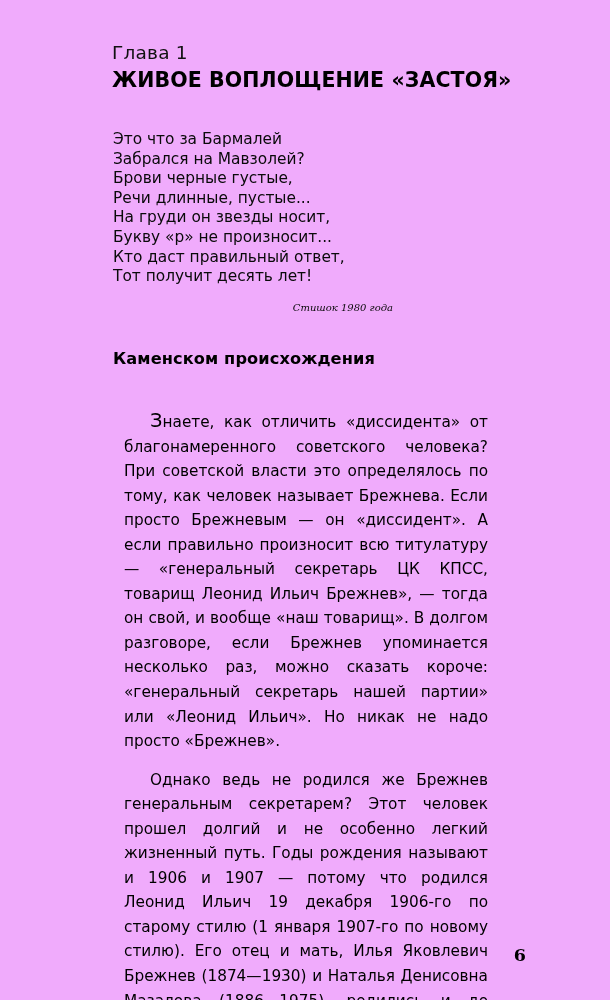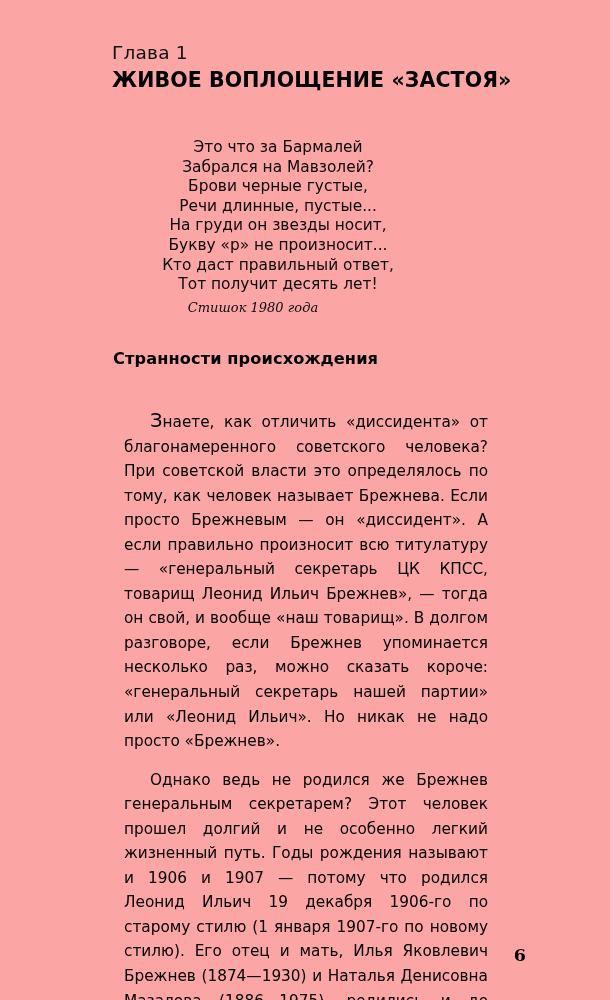--- a/index.html
+++ b/index.html
@@ -17,21 +17,21 @@
     color: #000000;
     -webkit-font-smoothing: antialiased;
   }
 
   .page {
     position: absolute;
     left: 0;
     top: 0;
     width: 610px;
     height: 1000px;
-    background: #fca5a5;
+    background: #f0abfc;
   }
 
   
   .chapter-head {
     position: absolute;
     left: 112px;
     top: 41px;
     width: 390px;
   }
   .chapter-label {
@@ -51,42 +51,41 @@
     margin-top: 2px;
     color: #000000;
     white-space: nowrap;
     text-align: center;
   }
 
   
   .poem {
     position: absolute;
     left: 113px;
-    top: 138px;
+    top: 130px;
     width: 330px;
-    text-align: center;
   }
   .poem-line {
     font-family: "DejaVu Sans", sans-serif;
     font-size: 15.4px;
     font-weight: 400;
     line-height: 19.6px;
     color: #0a0a0a;
     white-space: nowrap;
   }
   .poem-source {
     position: absolute;
     left: 113px;
     top: 298px;
     width: 280px;
-    text-align: center;
+    text-align: right;
     font-family: "DejaVu Serif", serif;
     font-style: italic;
     font-weight: 400;
-    font-size: 13px;
+    font-size: 10px;
     line-height: 20px;
     color: #0a0a0a;
     white-space: nowrap;
   }
 
   
   .subhead {
     position: absolute;
     left: 113px;
     top: 348px;
@@ -156,21 +155,21 @@
     <div class="poem-line">Брови черные густые,</div>
     <div class="poem-line">Речи длинные, пустые...</div>
     <div class="poem-line">На груди он звезды носит,</div>
     <div class="poem-line">Букву «р» не произносит...</div>
     <div class="poem-line">Кто даст правильный ответ,</div>
     <div class="poem-line">Тот получит десять лет!</div>
   </div>
 
   <div class="poem-source">Стишок 1980 года</div>
 
-  <div class="subhead">Странности происхождения</div>
+  <div class="subhead">Каменском происхождения</div>
 
   <div class="body-copy">
 
     <p class="para"><span class="indent-lead"></span><span class="initial-cap">З</span><span>наете, как отличить «диссидента» от благонамеренного советского человека? При советской власти это определялось по тому, как человек называет Брежнева. Если просто Брежневым — он «диссидент». А если правильно произносит всю титулатуру — «генеральный секретарь ЦК КПСС, товарищ Леонид Ильич Брежнев», — тогда он свой, и вообще «наш товарищ». В долгом разговоре, если Брежнев упоминается несколько раз, можно сказать короче: «генеральный секретарь нашей партии» или «Леонид Ильич». Но никак не надо просто «Брежнев».</span></p>
 
     <p class="para"><span class="indent-lead"></span><span>Однако ведь не родился же Брежнев генеральным секретарем? Этот человек прошел долгий и не особенно легкий жизненный путь. Годы рождения называют и 1906 и 1907 — потому что родился Леонид Ильич 19 декабря 1906-го по старому стилю (1 января 1907-го по новому стилю). Его отец и мать, Илья Яковлевич Брежнев (1874—1930) и Наталья Денисовна Мазалова (1886—1975), родились и до переезда в Каменское проживали в с. Брежнево (ныне Курского района Курской области). Леонид Ильич родился уже в Каменском Екатеринославской губернии (ныне Днепродзержинск).</span></p>
 
   </div>
 
   <div class="folio">6</div>

